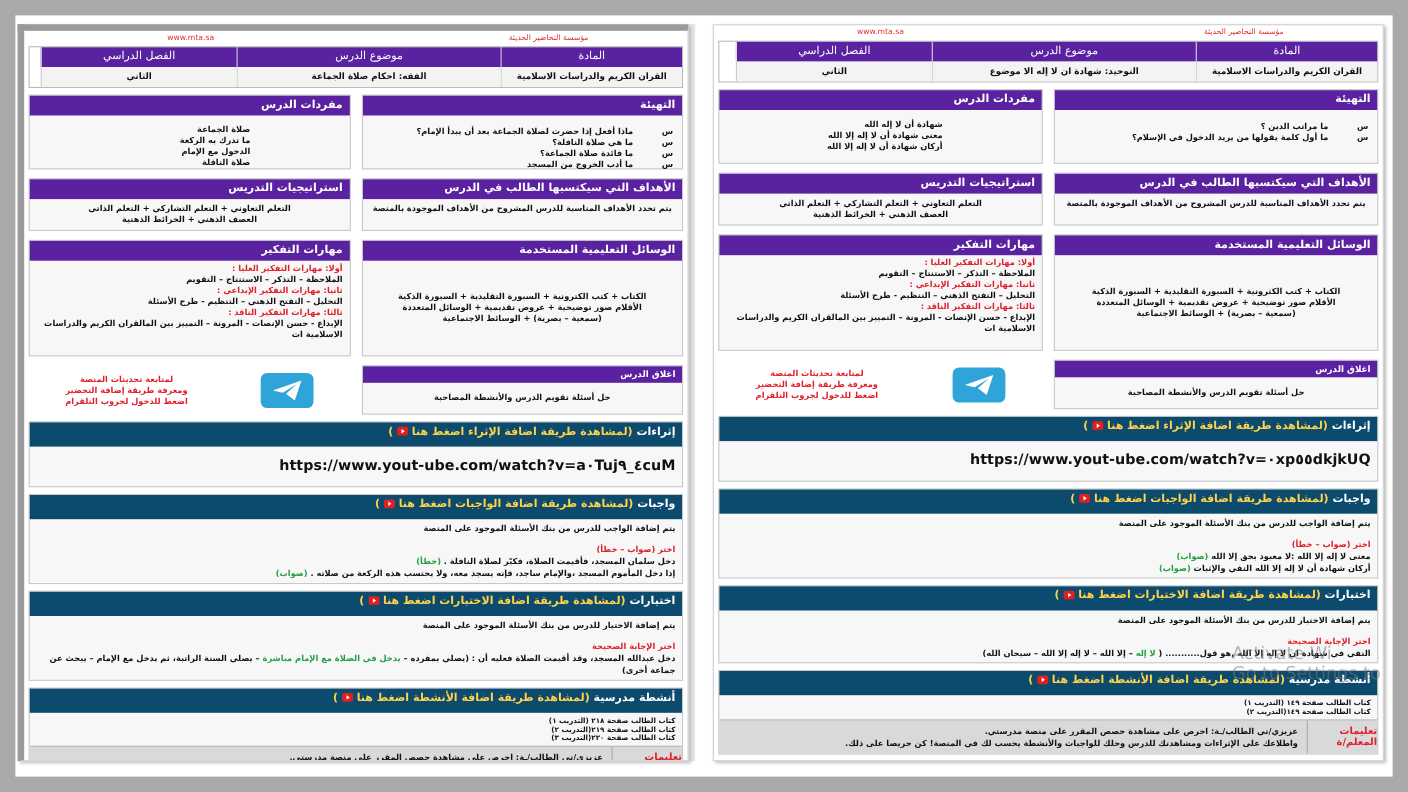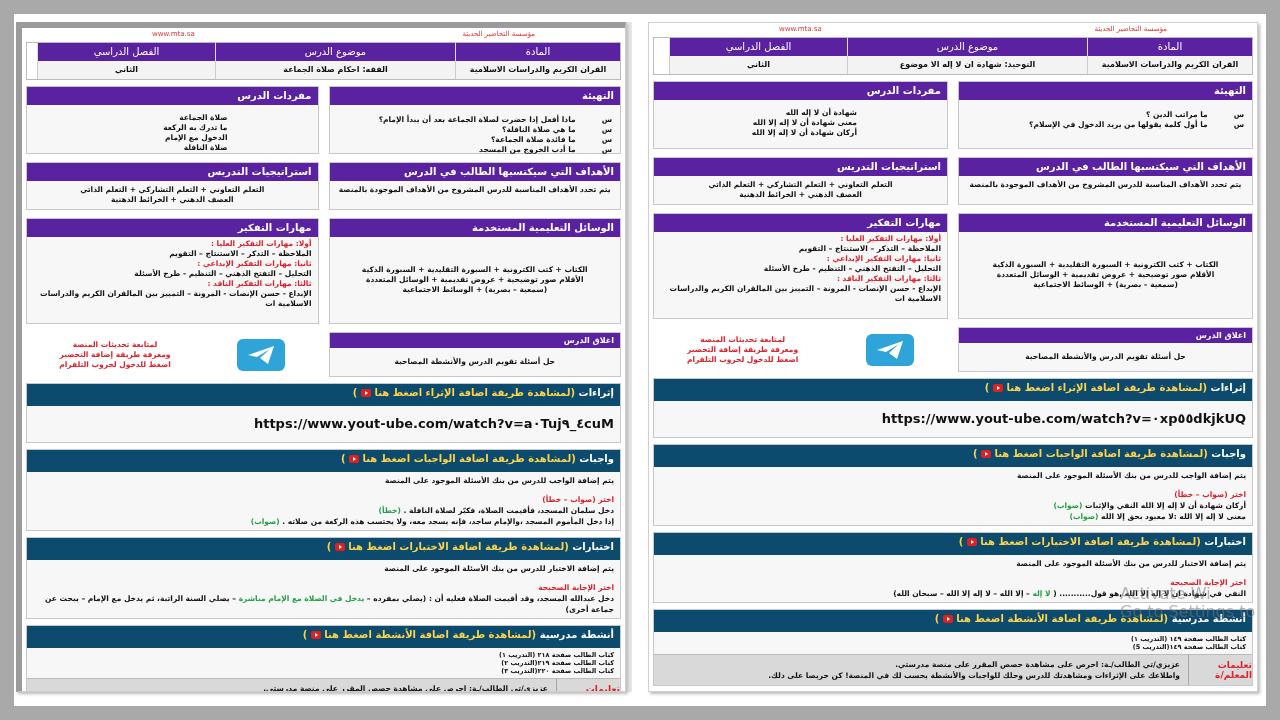--- a/index.html
+++ b/index.html
@@ -325,22 +325,22 @@
         <span>واجبات</span>
         <span class="yl">(لمشاهدة طريقة اضافة الواجبات اضغط هنا</span>
         <span class="yt"></span>
         <span class="yl">)</span>
       </div>
       <div class="bb">
         <div>يتم إضافة الواجب للدرس من بنك الأسئلة الموجود على المنصة</div>
         <div style="height:8px"></div>
         <div class="red">اختر (صواب – خطأ)</div>
         <div>
+            <div><span>معنى لا إله إلا الله :لا معبود بحق إلا الله</span> <span class="green">(صواب)</span></div>
             <div><span>أركان شهادة أن لا إله إلا الله النفي والإثبات</span> <span class="green">(صواب)</span></div>
-            <div><span>معنى لا إله إلا الله :لا معبود بحق إلا الله</span> <span class="green">(صواب)</span></div>
           </div>
       </div>
     </div>
 
     <div class="wide">
       <div class="bh">
         <span>اختبارات</span>
         <span class="yl">(لمشاهدة طريقة اضافة الاختبارات اضغط هنا</span>
         <span class="yt"></span>
         <span class="yl">)</span>
@@ -359,21 +359,21 @@
 
     <div class="wide">
       <div class="bh">
         <span>أنشطة مدرسية</span>
         <span class="yl">(لمشاهدة طريقة اضافة الأنشطة اضغط هنا</span>
         <span class="yt"></span>
         <span class="yl">)</span>
       </div>
       <div class="bb small">
           <div>كتاب الطالب صفحة ١٤٩ (التدريب ١)</div>
-          <div>كتاب الطالب صفحة ١٤٩(التدريب 5)</div>
+          <div>كتاب الطالب صفحة ١٤٩(التدريب ٢)</div>
         </div>
       <div class="notes">
         <div class="lbl">تعليمات المعلم/ة</div>
         <div class="txt">
           <div>عزيزي/تي الطالب/ـة: احرص على مشاهدة حصص المقرر على منصة مدرستي.</div>
           <div>واطلاعك على الإثراءات ومشاهدتك للدرس وحلك للواجبات والأنشطة يحسب لك في المنصة! كن حريصا على ذلك.</div>
         </div>
       </div>
     </div>
   </div>

